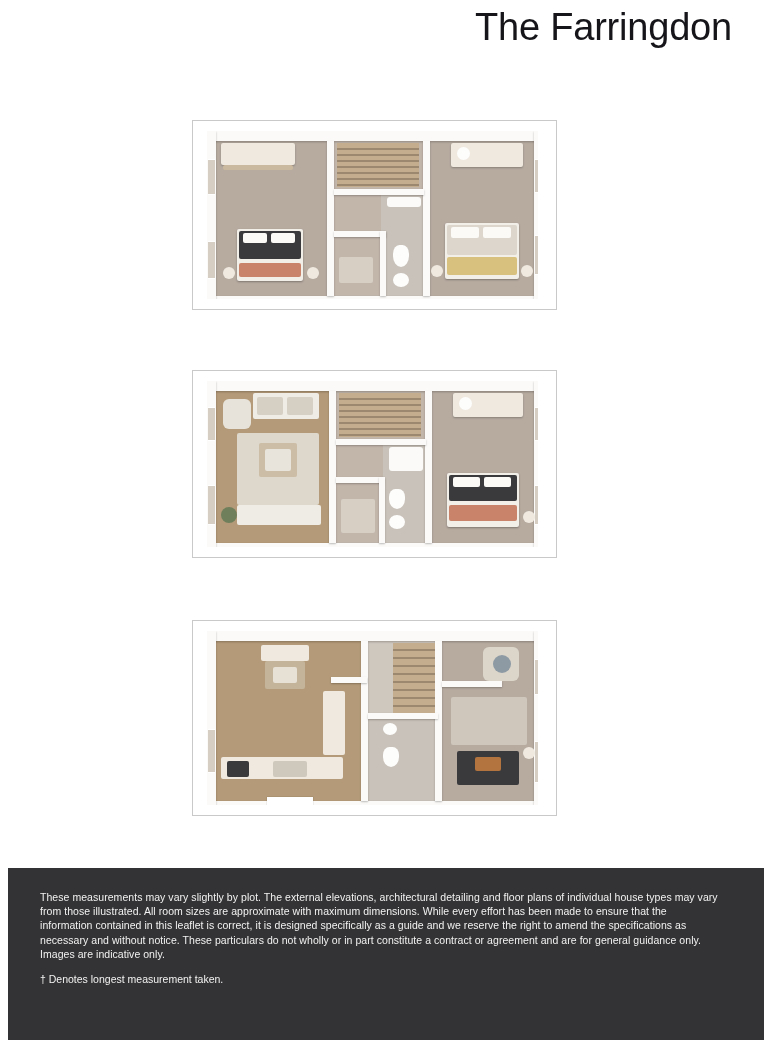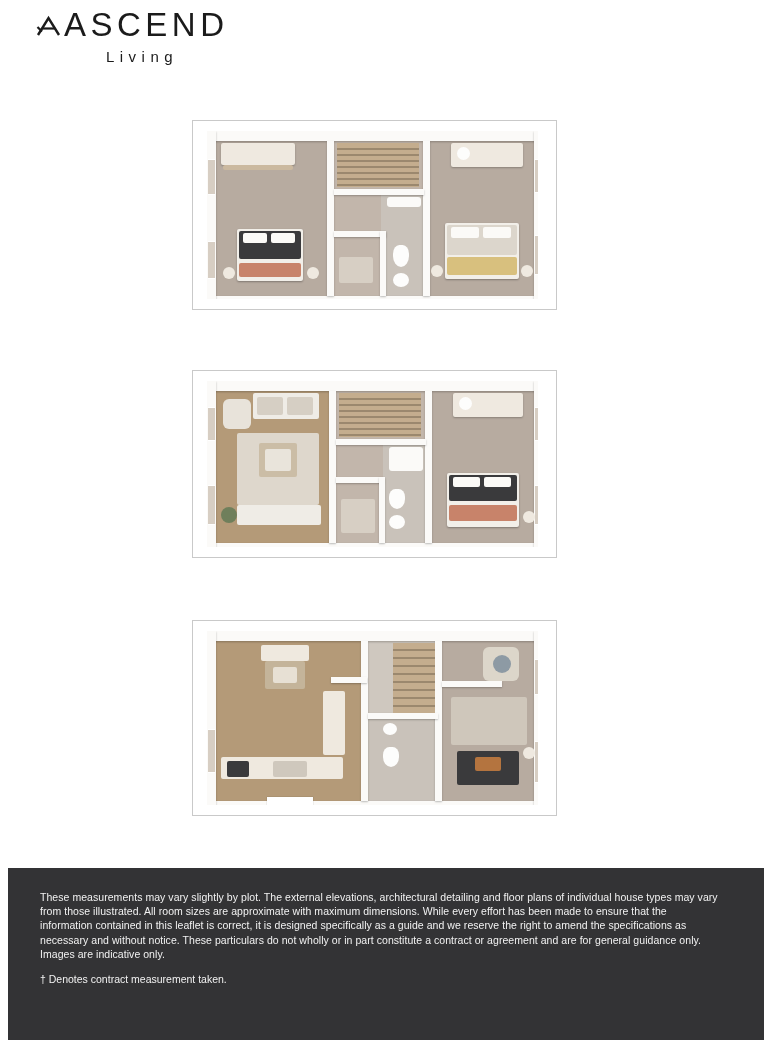--- a/index.html
+++ b/index.html
@@ -170,34 +170,23 @@
     top: 105px;
     font-size: 10.5px;
     color: #f2f2f2;
   }
 </style>
 </head>
 <body>
 
 <div class="header">
 
-  <div class="brand">
-    <div class="brand-name">
-      <span style="display:inline-block;position:relative;width:26px;height:26px;vertical-align:-4px;">
-        <svg width="26" height="26" viewBox="0 0 26 26">
-          <path d="M2 21 L12.5 4 L23 21" fill="none" stroke="#1b1b1b" stroke-width="2.4"></path>
-          <path d="M6.5 14.5 L18.5 14.5" fill="none" stroke="#1b1b1b" stroke-width="2.2"></path>
-          <path d="M1.5 13 L6 17.5" fill="none" stroke="#1b1b1b" stroke-width="2.2"></path>
-        </svg>
-      </span><span style="margin-left:2px;">ASCEND</span>
-    </div>
-    <div class="brand-sub">Living</div>
-  </div>
 
   <div class="title-block">
+    <div class="house-title">The Farringdon</div>
   </div>
 </div>
 
 <div class="plan" id="plan-second">
   <div class="plan-inner">
 
     <div class="floor carpet" style="left:8px;top:10px;width:118px;height:155px;"></div>
 
     <div class="floor lightcarpet" style="left:126px;top:10px;width:96px;height:155px;"></div>
 
@@ -368,14 +357,14 @@
     <div class="furn" style="left:286px;top:24px;width:18px;height:18px;background:#8d9aa4;border-radius:50%;"></div>
     <div class="furn darkbox" style="left:250px;top:120px;width:62px;height:34px;"></div>
     <div class="furn" style="left:268px;top:126px;width:26px;height:14px;background:#b4743f;"></div>
     <div class="furn rug" style="left:244px;top:66px;width:76px;height:48px;background:#cfc7bb;"></div>
     <div class="furn" style="left:316px;top:116px;width:12px;height:12px;background:#efe9e0;border-radius:50%;"></div>
   </div>
 </div>
 
 <div class="footer">
   <div class="footer-text">These measurements may vary slightly by plot. The external elevations, architectural detailing and floor plans of individual house types may vary from those illustrated. All room sizes are approximate with maximum dimensions. While every effort has been made to ensure that the information contained in this leaflet is correct, it is designed specifically as a guide and we  reserve the right to amend the specifications as necessary and without notice. These particulars do not wholly or in part constitute a contract or agreement and are for general guidance only. Images are indicative only.</div>
-  <div class="footer-note">† Denotes contract measurement taken.</div>
+  <div class="footer-note">† Denotes longest measurement taken.</div>
 </div>
 
 </body></html>

